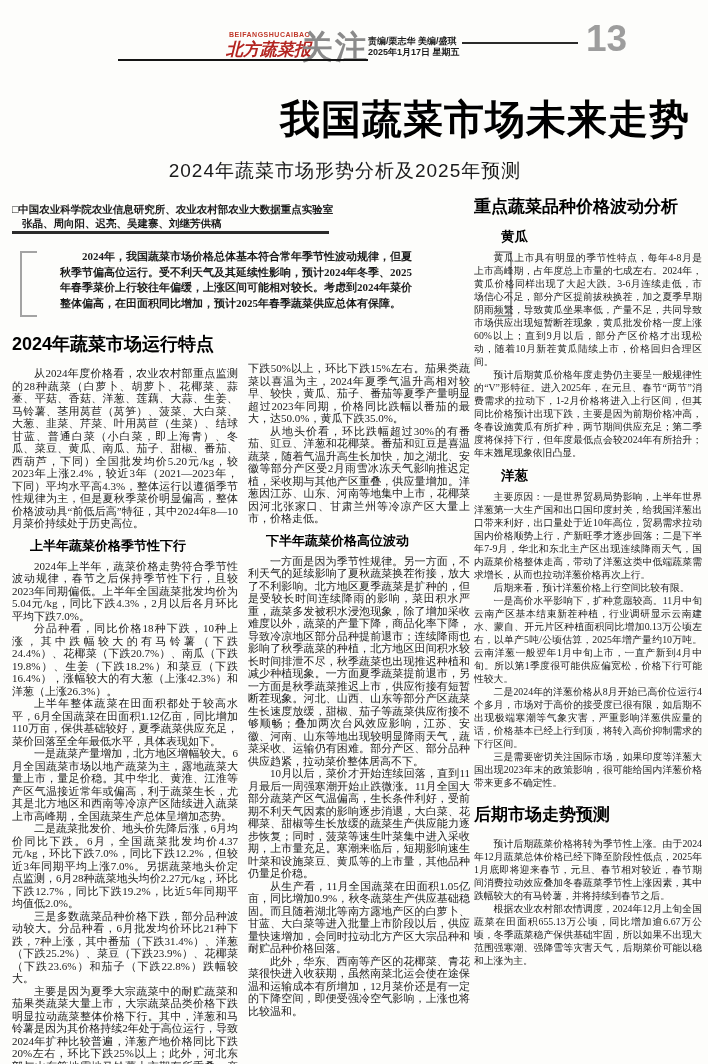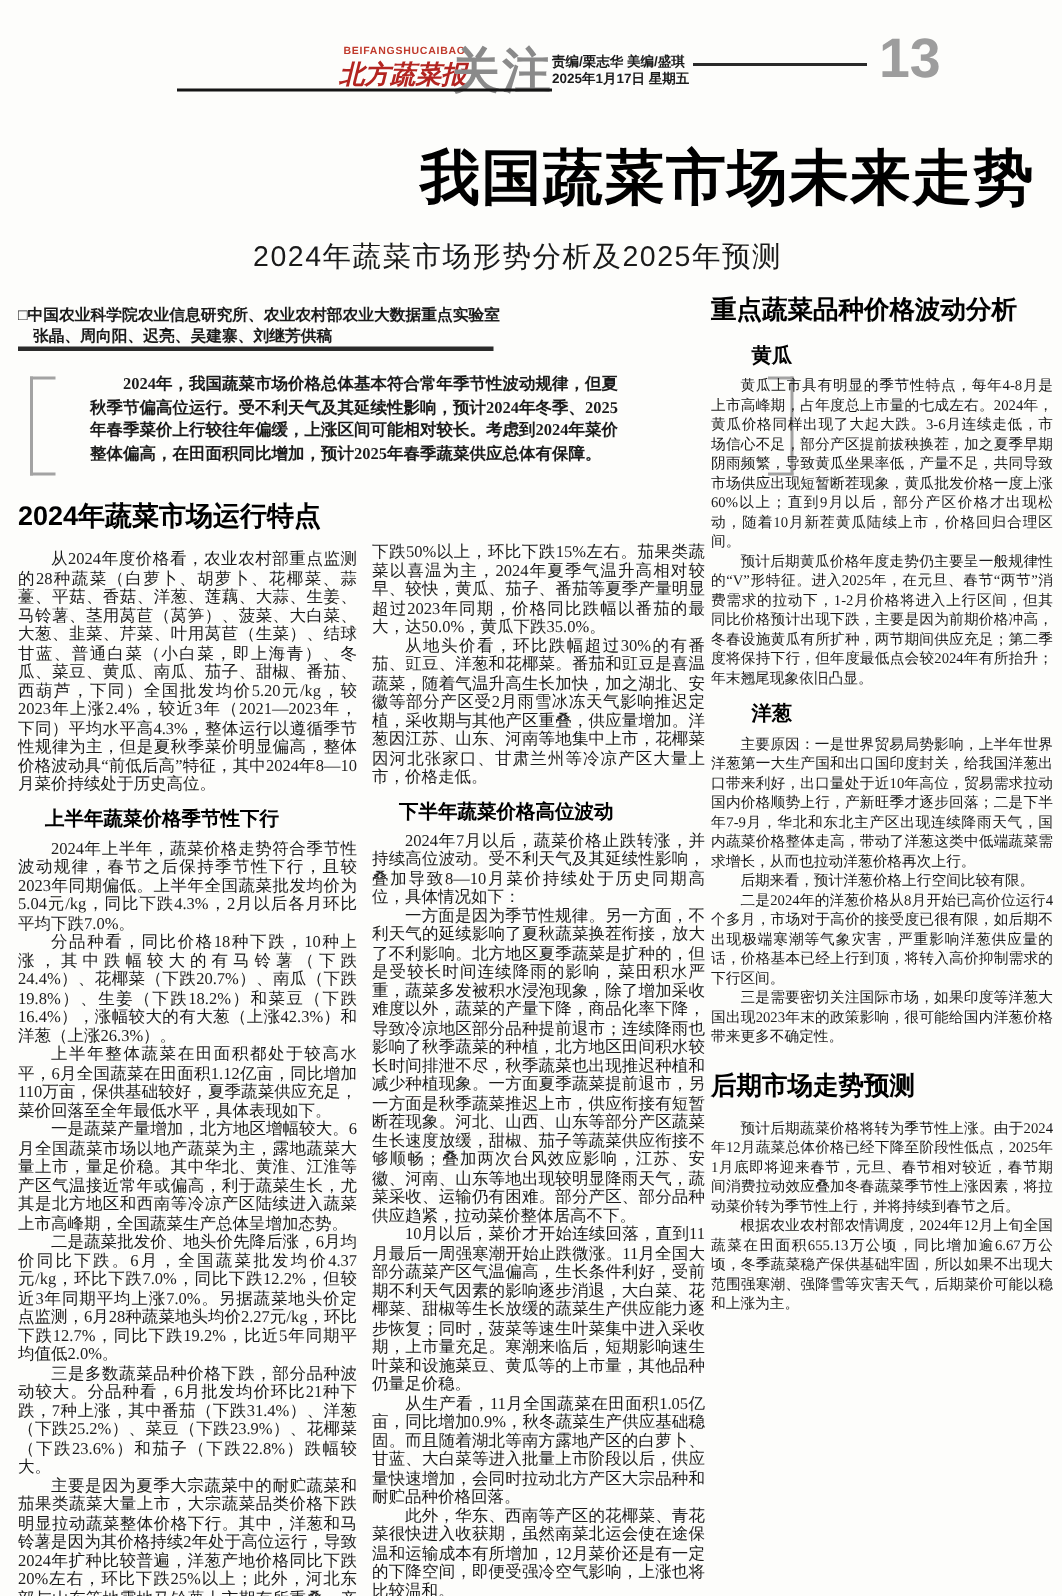--- a/index.html
+++ b/index.html
@@ -25,21 +25,21 @@
   
   .headline{position:absolute;left:0;top:96px;width:690px;text-align:right;
     font-size:40px;line-height:46px;font-weight:bold;color:#000;
     font-family:"Liberation Sans",sans-serif;letter-spacing:1px;}
   .subtitle{position:absolute;left:0;top:158px;width:690px;text-align:center;
     font-size:19px;color:#1a1a1a;font-family:"Liberation Sans",sans-serif;letter-spacing:1px;}
   .byline{position:absolute;font-size:10.5px;font-weight:bold;white-space:nowrap;}
   .byline.o{left:12px;top:203px;} .byline.a{left:22px;top:217px;}
   .byline-rule{position:absolute;left:12px;top:231px;width:317px;height:2.5px;background:#2b2b2b;}
   
-  .intro-wrap{position:absolute;left:20px;top:241px;width:492px;height:88px;padding-left:17px;}
+  .intro-wrap{position:absolute;left:20px;top:241px;width:492px;height:88px;}
   .bracket{position:absolute;top:10px;width:15px;height:62px;}
   .bracket.bl{left:0;border-left:2px solid #a3a3a3;border-top:2px solid #a3a3a3;border-bottom:2px solid #a3a3a3;}
   .bracket.br{right:0;border-right:2px solid #a3a3a3;border-top:2px solid #a3a3a3;border-bottom:2px solid #a3a3a3;}
   .intro-text{position:absolute;left:40px;top:8px;width:352px;font-size:11px;
     line-height:15.5px;font-weight:bold;text-align:justify;text-indent:2em;color:#1c1c1c;}
   
   .col{position:absolute;text-align:justify;}
   .col-left{left:12px;top:334px;width:226px;}
   .col-mid{left:248px;top:362px;width:222px;}
   .col-right{left:474px;top:197px;width:228px;}
@@ -91,35 +91,35 @@
     <p>一是蔬菜产量增加，北方地区增幅较大。6月全国蔬菜市场以地产蔬菜为主，露地蔬菜大量上市，量足价稳。其中华北、黄淮、江淮等产区气温接近常年或偏高，利于蔬菜生长，尤其是北方地区和西南等冷凉产区陆续进入蔬菜上市高峰期，全国蔬菜生产总体呈增加态势。</p>
     <p>二是蔬菜批发价、地头价先降后涨，6月均价同比下跌。6月，全国蔬菜批发均价4.37元/kg，环比下跌7.0%，同比下跌12.2%，但较近3年同期平均上涨7.0%。另据蔬菜地头价定点监测，6月28种蔬菜地头均价2.27元/kg，环比下跌12.7%，同比下跌19.2%，比近5年同期平均值低2.0%。</p>
     <p>三是多数蔬菜品种价格下跌，部分品种波动较大。分品种看，6月批发均价环比21种下跌，7种上涨，其中番茄（下跌31.4%）、洋葱（下跌25.2%）、菜豆（下跌23.9%）、花椰菜（下跌23.6%）和茄子（下跌22.8%）跌幅较大。</p>
     <p>主要是因为夏季大宗蔬菜中的耐贮蔬菜和茄果类蔬菜大量上市，大宗蔬菜品类价格下跌明显拉动蔬菜整体价格下行。其中，洋葱和马铃薯是因为其价格持续2年处于高位运行，导致2024年扩种比较普遍，洋葱产地价格同比下跌20%左右，环比下跌25%以上；此外，河北东部与山东等地露地马铃薯上市期有所重叠，产地价格同比</p>
   </div>
 
   <div class="col col-mid">
     <p class="cont">下跌50%以上，环比下跌15%左右。茄果类蔬菜以喜温为主，2024年夏季气温升高相对较早、较快，黄瓜、茄子、番茄等夏季产量明显超过2023年同期，价格同比跌幅以番茄的最大，达50.0%，黄瓜下跌35.0%。</p>
     <p>从地头价看，环比跌幅超过30%的有番茄、豇豆、洋葱和花椰菜。番茄和豇豆是喜温蔬菜，随着气温升高生长加快，加之湖北、安徽等部分产区受2月雨雪冰冻天气影响推迟定植，采收期与其他产区重叠，供应量增加。洋葱因江苏、山东、河南等地集中上市，花椰菜因河北张家口、甘肃兰州等冷凉产区大量上市，价格走低。</p>
     <h4 class="sub">下半年蔬菜价格高位波动</h4>
-    <p>2024年7月以后，蔬菜价格止跌转涨，并持续高位波动。受不利天气及其延续性影响，叠加导致8—10月菜价持续处于历史同期高位，具体情况如下：</p>
     <p>一方面是因为季节性规律。另一方面，不利天气的延续影响了夏秋蔬菜换茬衔接，放大了不利影响。北方地区夏季蔬菜是扩种的，但是受较长时间连续降雨的影响，菜田积水严重，蔬菜多发被积水浸泡现象，除了增加采收难度以外，蔬菜的产量下降，商品化率下降，导致冷凉地区部分品种提前退市；连续降雨也影响了秋季蔬菜的种植，北方地区田间积水较长时间排泄不尽，秋季蔬菜也出现推迟种植和减少种植现象。一方面夏季蔬菜提前退市，另一方面是秋季蔬菜推迟上市，供应衔接有短暂断茬现象。河北、山西、山东等部分产区蔬菜生长速度放缓，甜椒、茄子等蔬菜供应衔接不够顺畅；叠加两次台风效应影响，江苏、安徽、河南、山东等地出现较明显降雨天气，蔬菜采收、运输仍有困难。部分产区、部分品种供应趋紧，拉动菜价整体居高不下。</p>
     <p>10月以后，菜价才开始连续回落，直到11月最后一周强寒潮开始止跌微涨。11月全国大部分蔬菜产区气温偏高，生长条件利好，受前期不利天气因素的影响逐步消退，大白菜、花椰菜、甜椒等生长放缓的蔬菜生产供应能力逐步恢复；同时，菠菜等速生叶菜集中进入采收期，上市量充足。寒潮来临后，短期影响速生叶菜和设施菜豆、黄瓜等的上市量，其他品种仍量足价稳。</p>
     <p>从生产看，11月全国蔬菜在田面积1.05亿亩，同比增加0.9%，秋冬蔬菜生产供应基础稳固。而且随着湖北等南方露地产区的白萝卜、甘蓝、大白菜等进入批量上市阶段以后，供应量快速增加，会同时拉动北方产区大宗品种和耐贮品种价格回落。</p>
     <p>此外，华东、西南等产区的花椰菜、青花菜很快进入收获期，虽然南菜北运会使在途保温和运输成本有所增加，12月菜价还是有一定的下降空间，即便受强冷空气影响，上涨也将比较温和。</p>
   </div>
 
   <div class="col col-right">
     <h3 class="sec">重点蔬菜品种价格波动分析</h3>
     <h5 class="veg">黄瓜</h5>
     <p>黄瓜上市具有明显的季节性特点，每年4-8月是上市高峰期，占年度总上市量的七成左右。2024年，黄瓜价格同样出现了大起大跌。3-6月连续走低，市场信心不足，部分产区提前拔秧换茬，加之夏季早期阴雨频繁，导致黄瓜坐果率低，产量不足，共同导致市场供应出现短暂断茬现象，黄瓜批发价格一度上涨60%以上；直到9月以后，部分产区价格才出现松动，随着10月新茬黄瓜陆续上市，价格回归合理区间。</p>
     <p>预计后期黄瓜价格年度走势仍主要呈一般规律性的“V”形特征。进入2025年，在元旦、春节“两节”消费需求的拉动下，1-2月价格将进入上行区间，但其同比价格预计出现下跌，主要是因为前期价格冲高，冬春设施黄瓜有所扩种，两节期间供应充足；第二季度将保持下行，但年度最低点会较2024年有所抬升；年末翘尾现象依旧凸显。</p>
     <h5 class="veg">洋葱</h5>
     <p>主要原因：一是世界贸易局势影响，上半年世界洋葱第一大生产国和出口国印度封关，给我国洋葱出口带来利好，出口量处于近10年高位，贸易需求拉动国内价格顺势上行，产新旺季才逐步回落；二是下半年7-9月，华北和东北主产区出现连续降雨天气，国内蔬菜价格整体走高，带动了洋葱这类中低端蔬菜需求增长，从而也拉动洋葱价格再次上行。</p>
     <p>后期来看，预计洋葱价格上行空间比较有限。</p>
+    <p>一是高价水平影响下，扩种意愿较高。11月中旬云南产区基本结束新茬种植，行业调研显示云南建水、蒙自、开元片区种植面积同比增加0.13万公顷左右，以单产5吨/公顷估算，2025年增产量约10万吨。云南洋葱一般翌年1月中旬上市，一直产新到4月中旬。所以第1季度很可能供应偏宽松，价格下行可能性较大。</p>
     <p>二是2024年的洋葱价格从8月开始已高价位运行4个多月，市场对于高价的接受度已很有限，如后期不出现极端寒潮等气象灾害，严重影响洋葱供应量的话，价格基本已经上行到顶，将转入高价抑制需求的下行区间。</p>
     <p>三是需要密切关注国际市场，如果印度等洋葱大国出现2023年末的政策影响，很可能给国内洋葱价格带来更多不确定性。</p>
     <h3 class="sec later">后期市场走势预测</h3>
-    <p>预计后期蔬菜价格将转为季节性上涨。由于2024年12月蔬菜总体价格已经下降至阶段性低点，2025年1月底即将迎来春节，元旦、春节相对较近，春节期间消费拉动效应叠加冬春蔬菜季节性上涨因素，将拉动菜价转为季节性上行，并将持续到春节之后。</p>
+    <p>预计后期蔬菜价格将转为季节性上涨。由于2024年12月蔬菜总体价格已经下降至阶段性低点，2025年1月底即将迎来春节，元旦、春节相对较近，春节期间消费拉动效应叠加冬春蔬菜季节性上涨因素，其中跌幅较大的有马铃薯，并将持续到春节之后。</p>
     <p>根据农业农村部农情调度，2024年12月上旬全国蔬菜在田面积655.13万公顷，同比增加逾6.67万公顷，冬季蔬菜稳产保供基础牢固，所以如果不出现大范围强寒潮、强降雪等灾害天气，后期菜价可能以稳和上涨为主。</p>
   </div>
 
 </div>
 
 </body></html>

